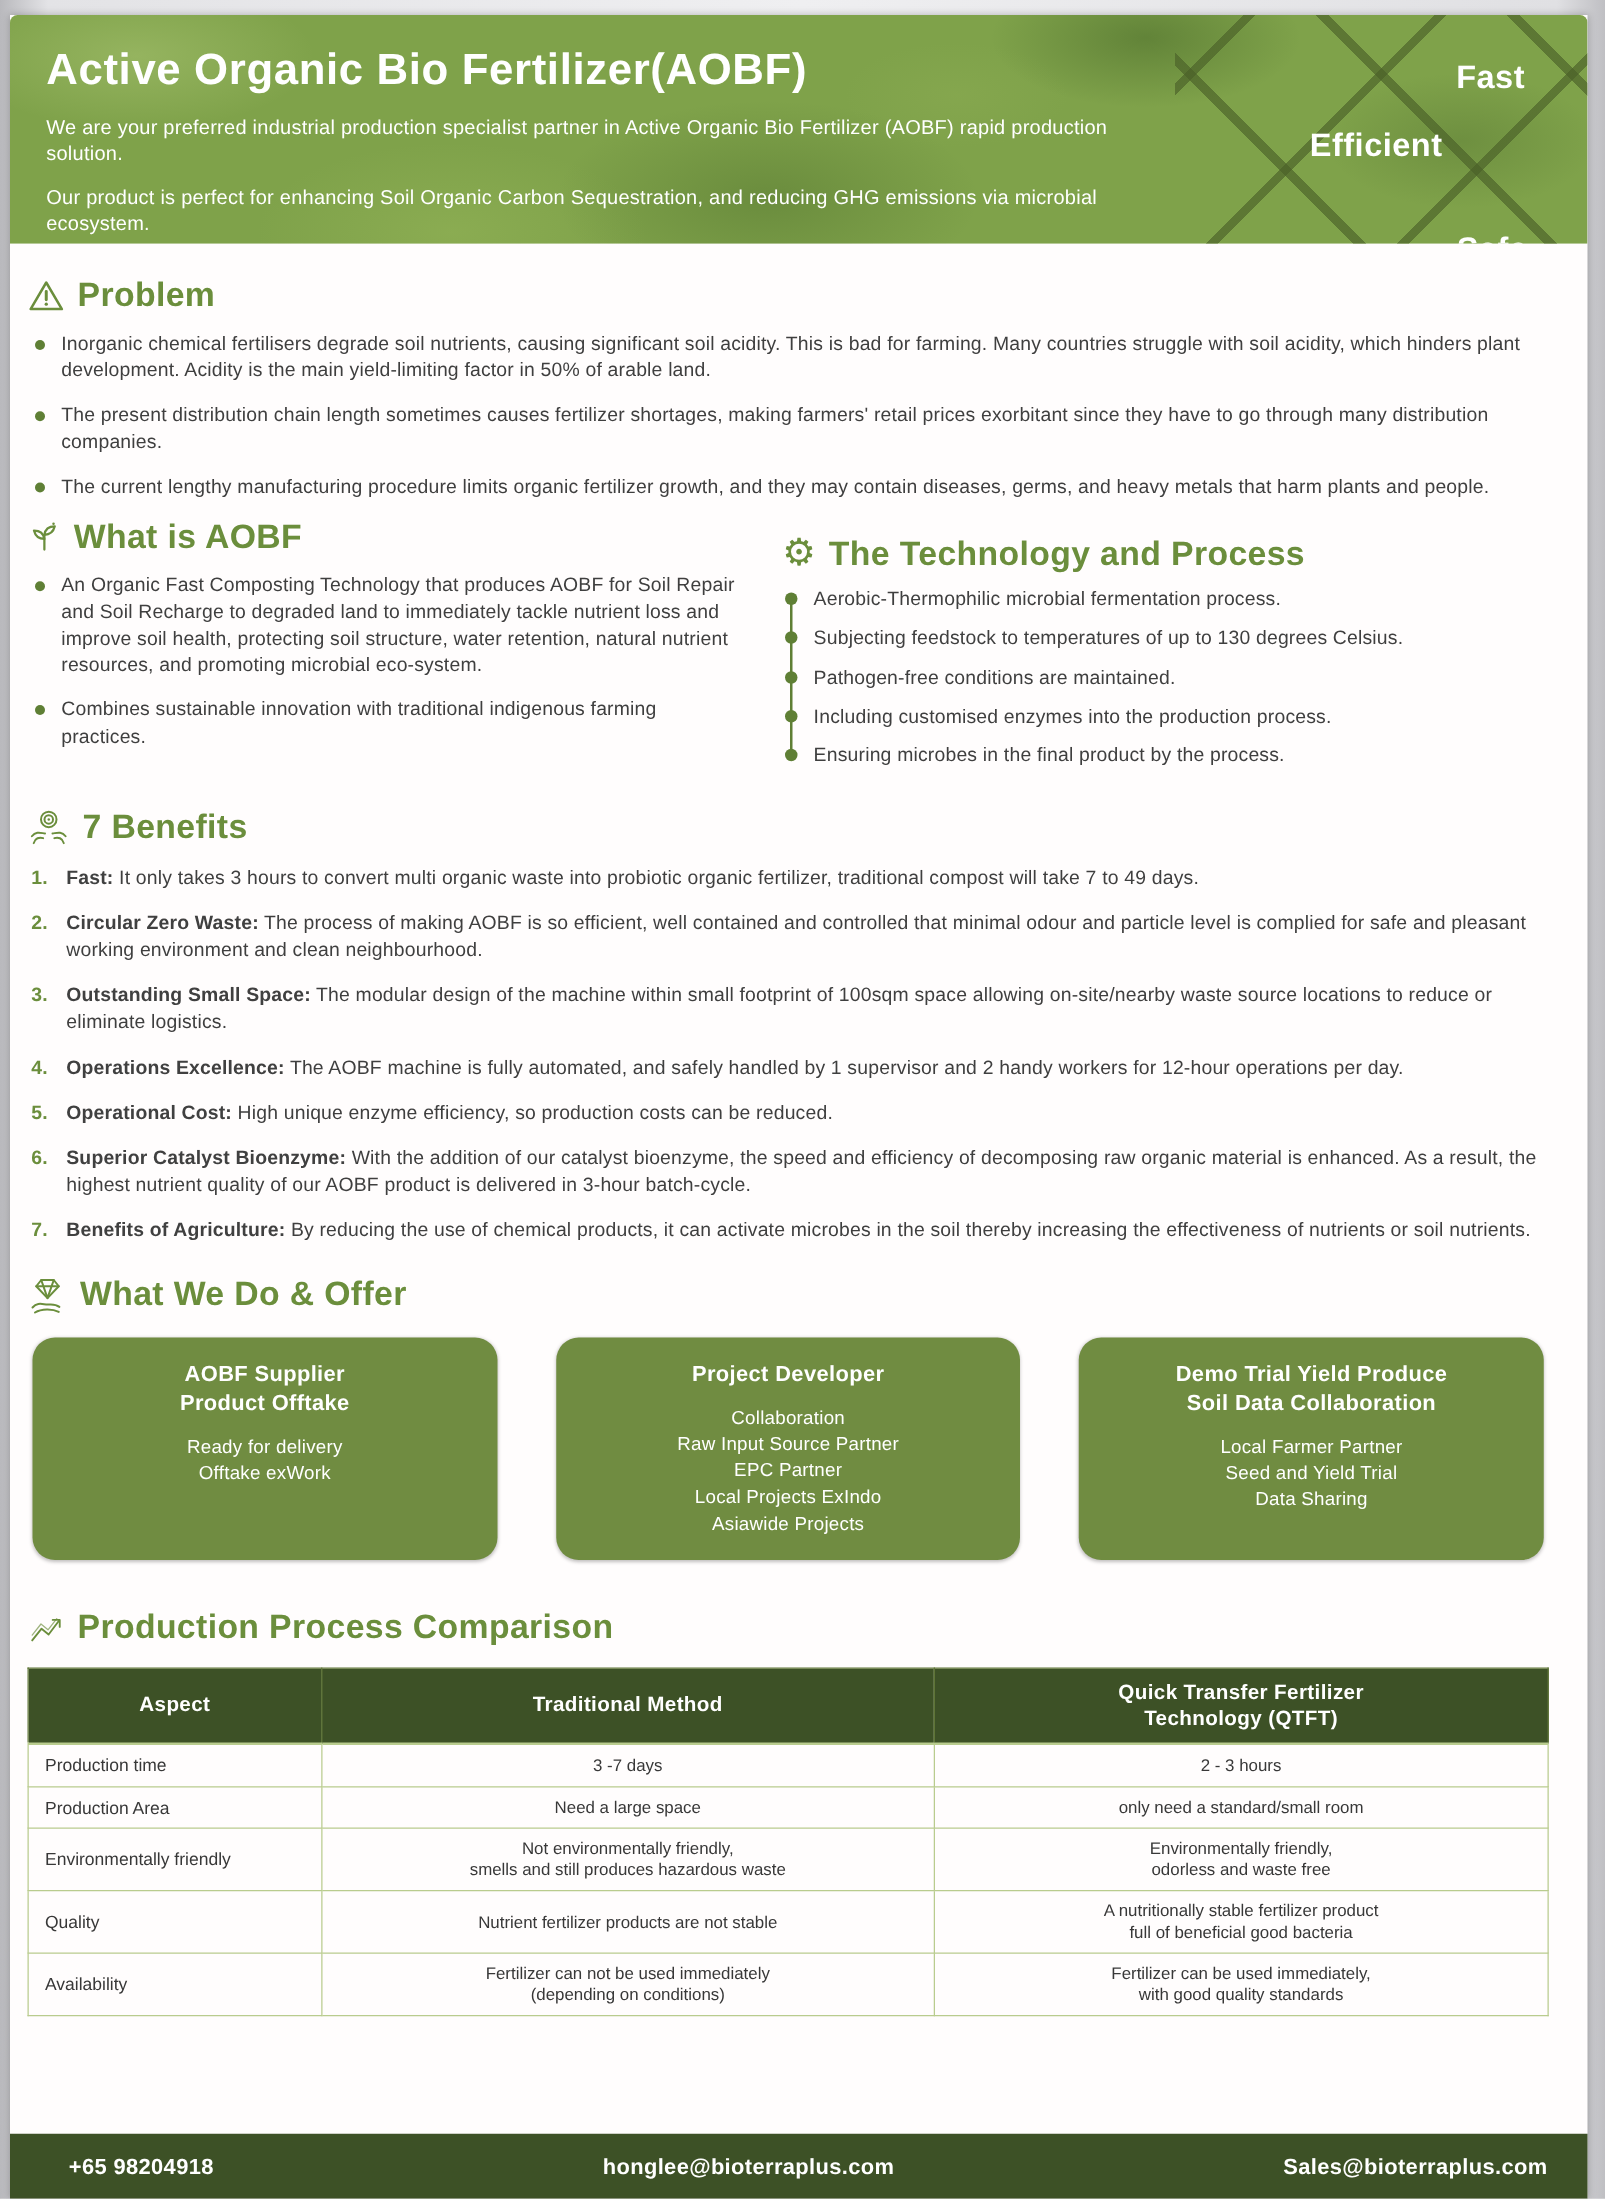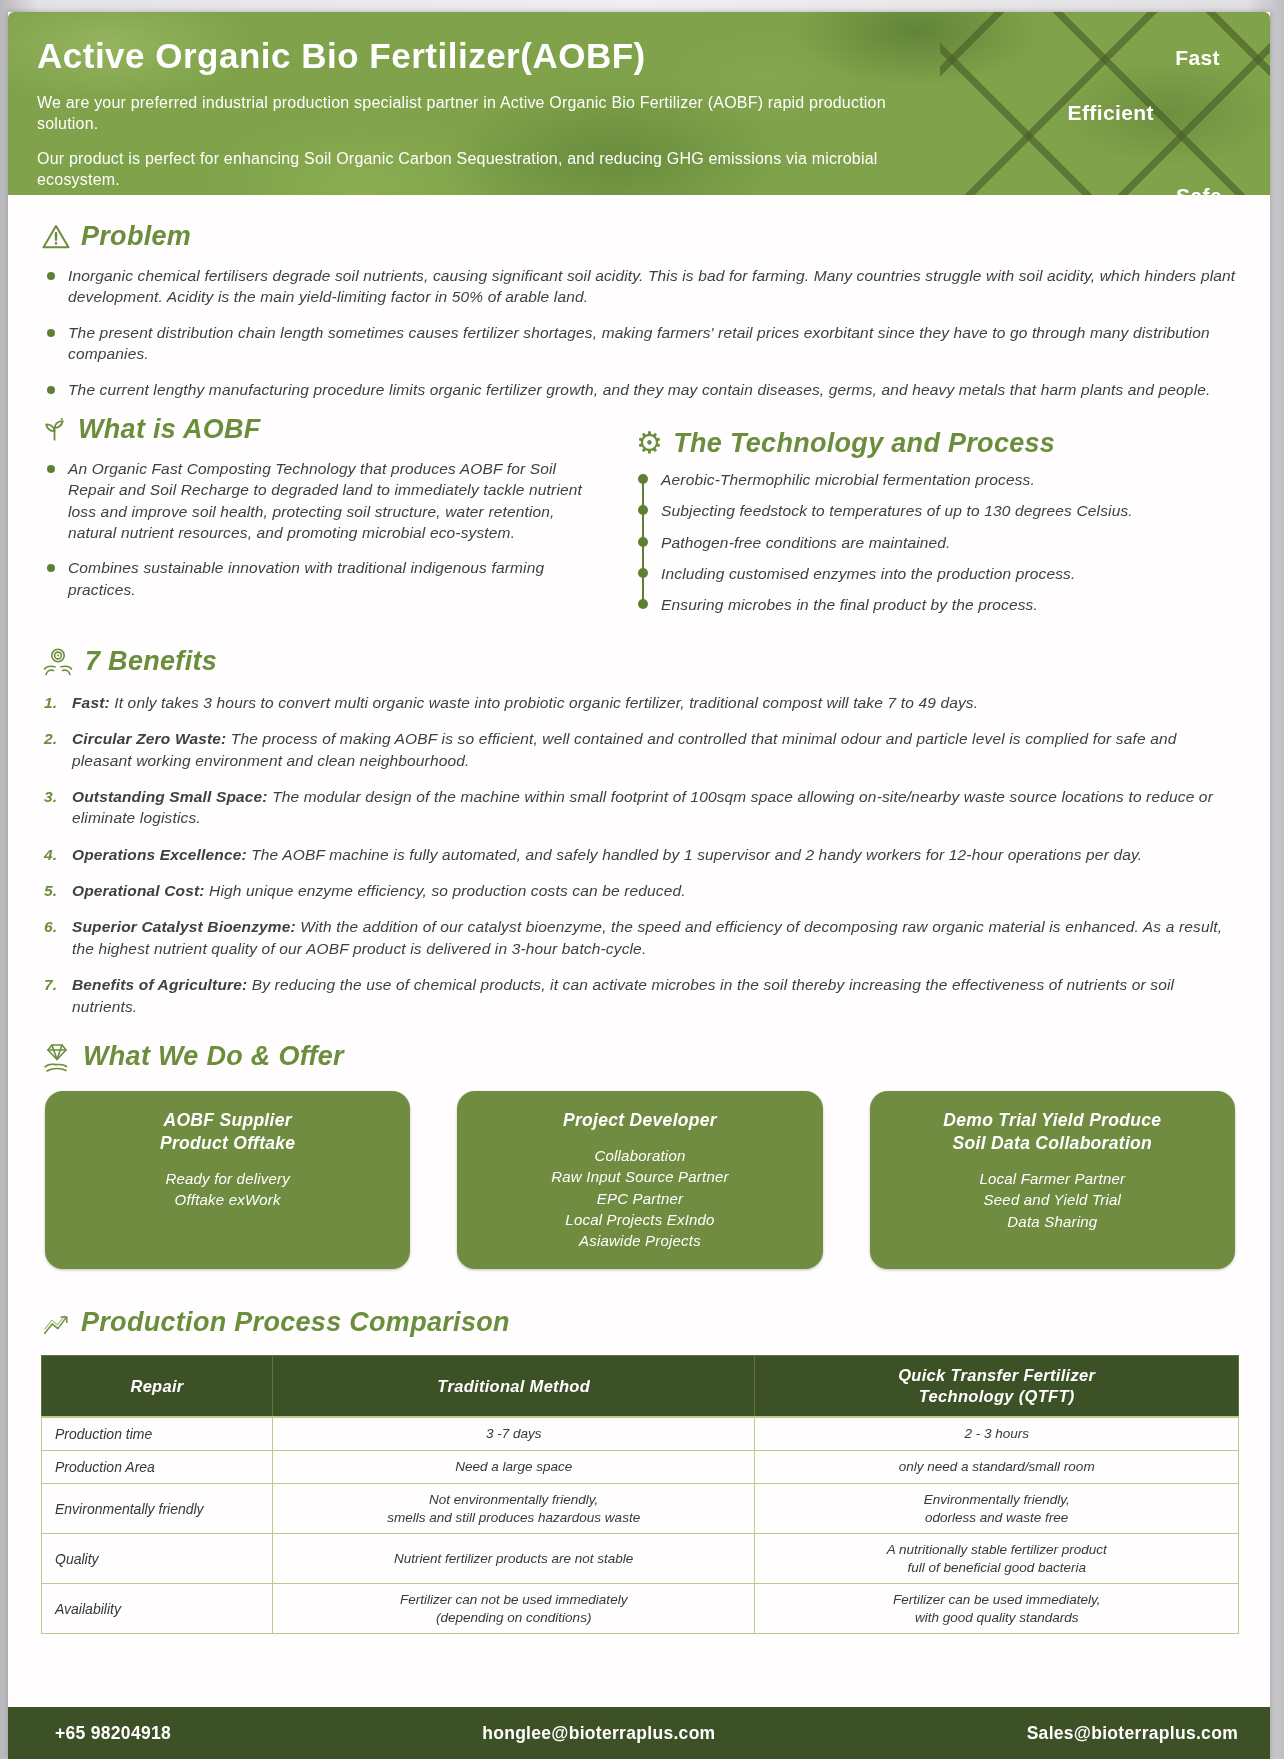--- a/index.html
+++ b/index.html
@@ -30,27 +30,27 @@
   }
   .hero-diamonds {
     position:absolute; top:0; right:0; width:330px; height:100%;
     background:
       repeating-linear-gradient(45deg, transparent 0, transparent 101px, rgba(74,96,40,.65) 101px, rgba(74,96,40,.65) 108px),
       repeating-linear-gradient(-45deg, transparent 0, transparent 101px, rgba(74,96,40,.65) 101px, rgba(74,96,40,.65) 108px);
   }
   .hero-content { position:relative; padding:24px 320px 0 29px; color:#fff; }
   .hero-title { font-size:35px; font-weight:700; letter-spacing:.5px; margin-bottom:16px; }
   .hero-p { font-size:16px; line-height:1.34; max-width:880px; margin-bottom:13px; letter-spacing:.2px; }
-  .tag { position:absolute; color:#fff; font-weight:700; font-size:21px; letter-spacing:.4px; }
+  .tag { position:absolute; color:#fff; font-weight:700; font-size:26px; letter-spacing:.4px; }
   .tag-fast { top:34px; right:50px; }
   .tag-efficient { top:89px; right:116px; }
   .tag-safe { top:172px; right:48px; }
 
   
-  main { flex:1 1 auto; padding:0 31px 0 33px;font-style:italic; }
+  main { flex:1 1 auto; padding:0 31px 0 14px; }
   h2 {
     display:flex; align-items:center; gap:10px;
     color:#6b8e3c; font-size:27px; font-weight:700; letter-spacing:.3px;
   }
   .h-icon { flex:0 0 auto; display:inline-flex; }
   .gear-glyph { font-size:30px; line-height:1; color:#6b8e3c; font-family:"DejaVu Sans",sans-serif; }
 
   .body-text, li { color:#3f3f3f; font-size:15.5px; line-height:1.38; letter-spacing:.15px; }
 
   ul.dots { list-style:none; margin-top:13px; }
@@ -262,21 +262,21 @@
         <span>Production Process Comparison</span>
       </h2>
       <table>
         <colgroup>
             <col class="c1">
             <col class="c2">
             <col class="c3">
           </colgroup>
         <thead>
             <tr>
-              <th>Repair</th>
+              <th>Aspect</th>
               <th>Traditional  Method</th>
               <th>Quick Transfer Fertilizer
 Technology (QTFT)</th>
             </tr>
           </thead>
         <tbody>
             <tr>
               <td class="aspect-cell">Production time</td>
               <td>3 -7 days</td>
               <td>2 - 3 hours</td>

